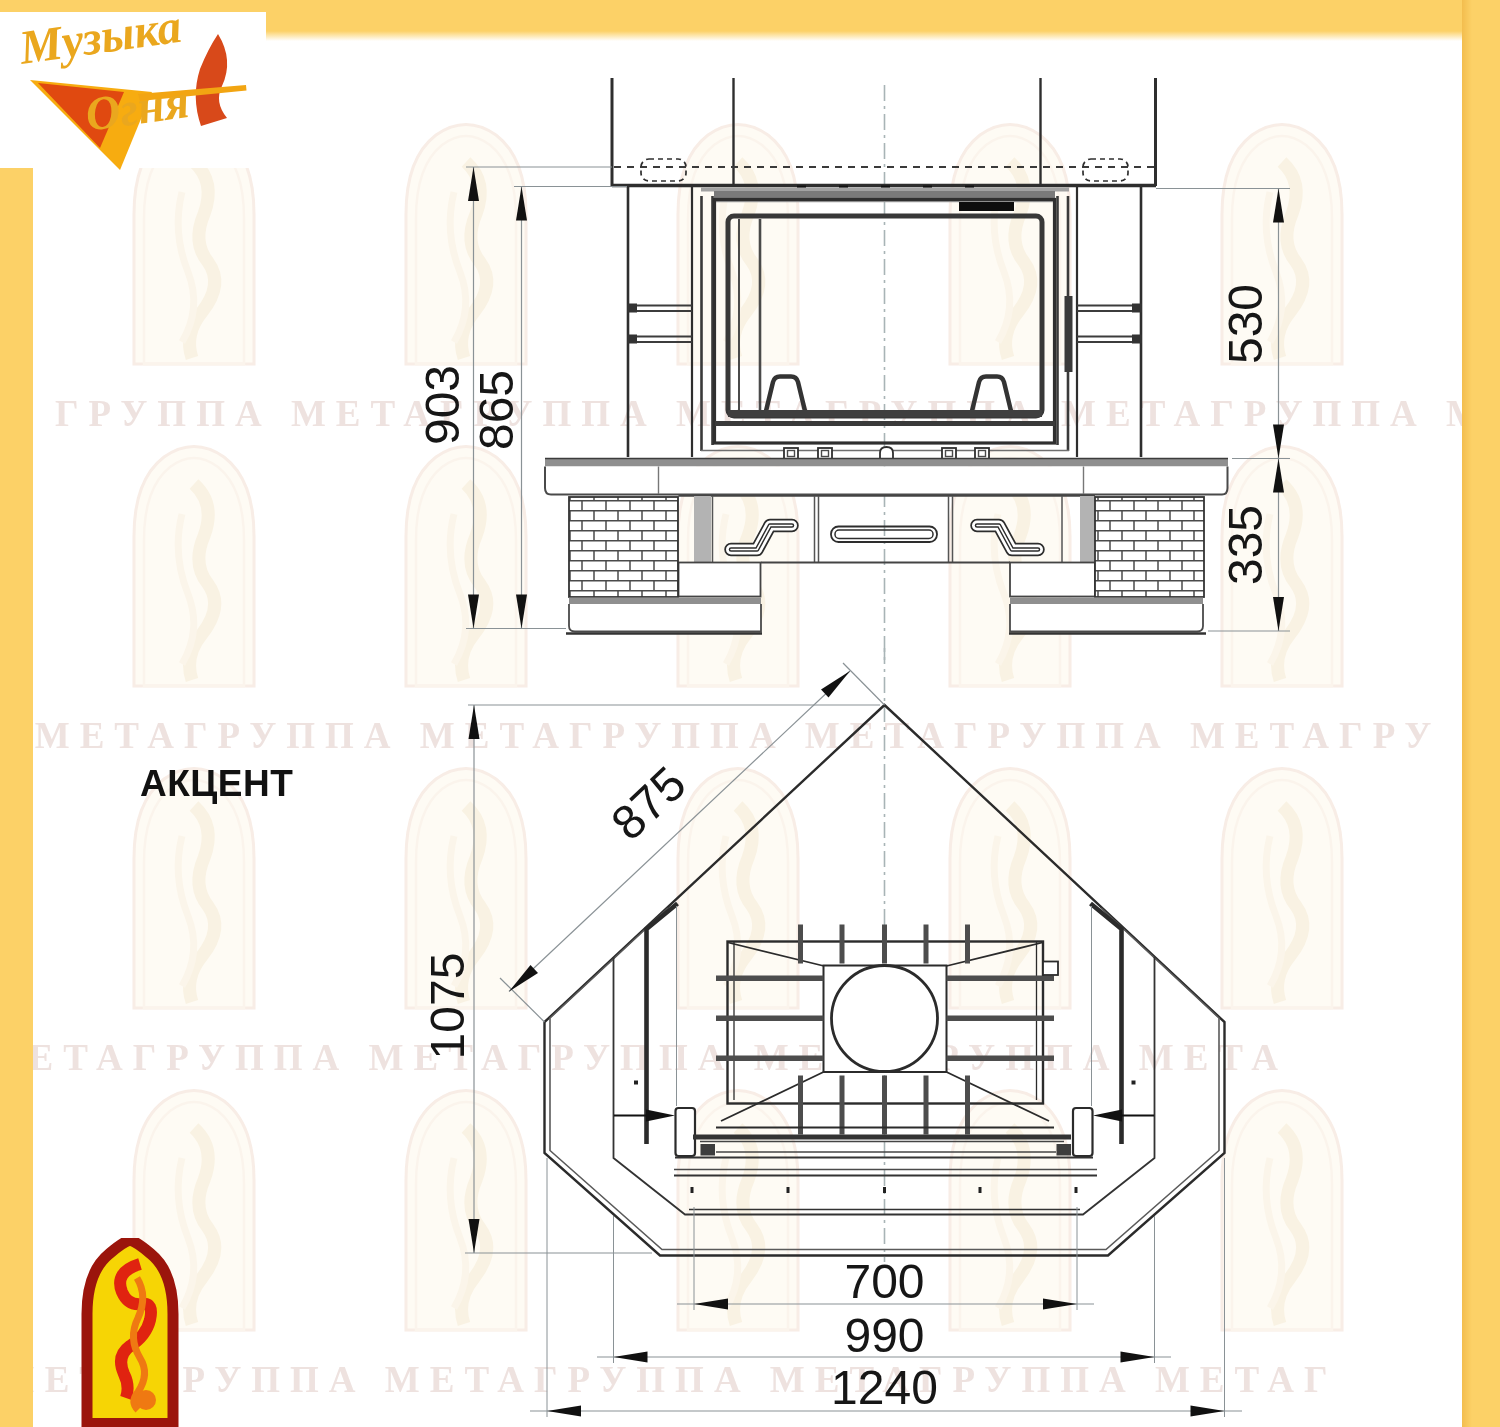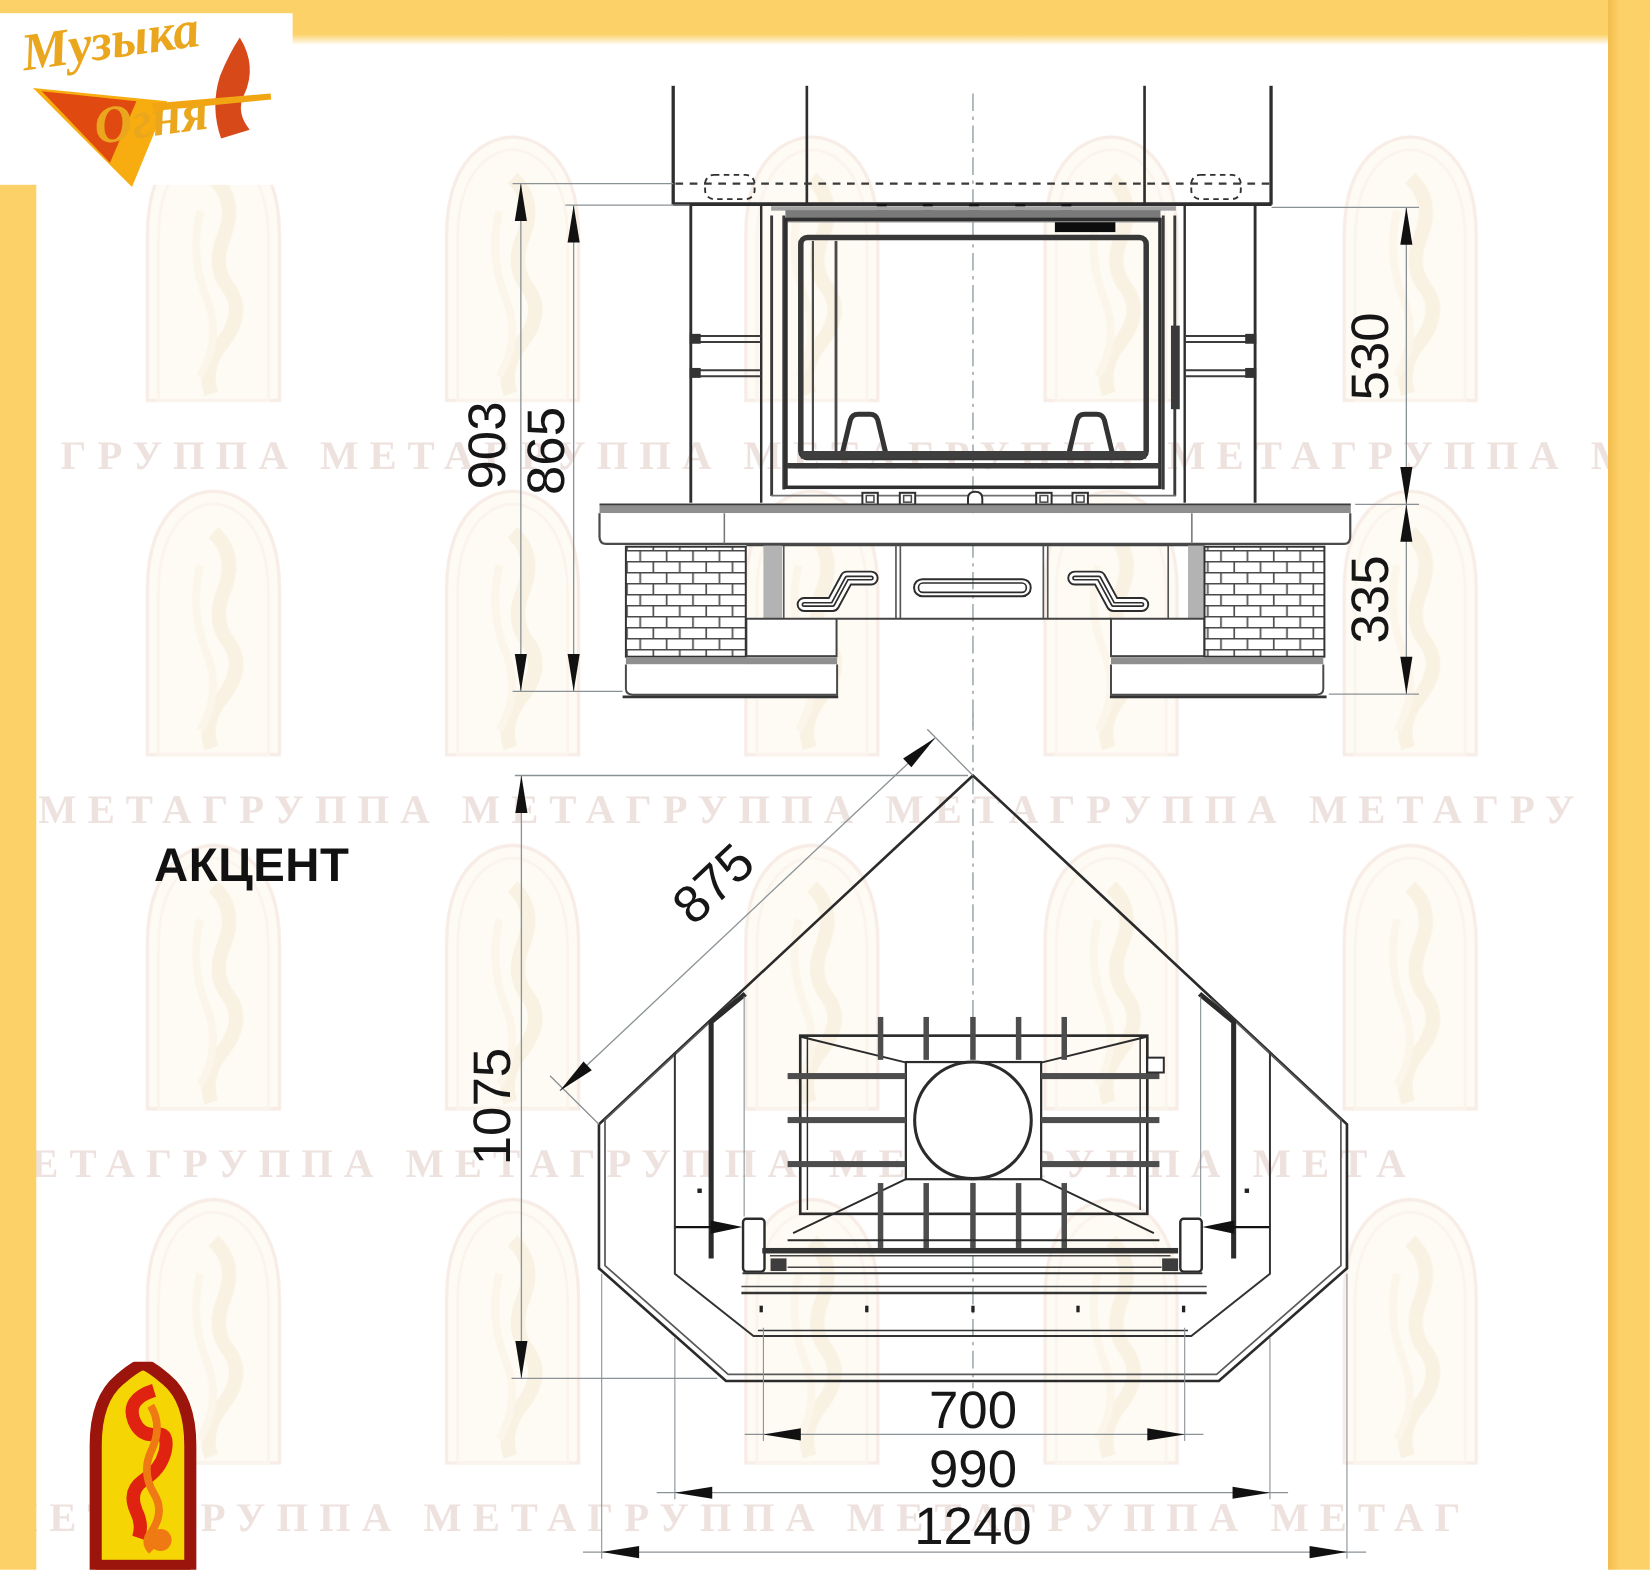--- a/index.html
+++ b/index.html
@@ -65,21 +65,21 @@
 </svg>
 
 <svg class="abs" style="left:80px;top:1238px" width="100" height="189" viewBox="0 0 100 189">
   <path d="M7,189 L7,76 Q7,34 29,16 Q43,4 50,2 Q57,4 71,16 Q93,34 93,76 L93,189 Z" fill="#f6d505" stroke="#9b150c" stroke-width="11"></path>
   <path d="M60,26 Q34,34 42,54 Q48,68 62,66 Q74,64 70,82 Q66,98 50,108 Q36,118 44,136 Q50,148 46,160" fill="none" stroke="#e02310" stroke-width="12"></path>
   <path d="M57,40 Q68,58 58,80 Q48,100 60,120 Q70,136 58,154 Q50,164 58,172" fill="none" stroke="#ef7912" stroke-width="7"></path>
   <circle cx="66" cy="162" r="10" fill="#ef7912"></circle>
   <rect x="7" y="180" width="86" height="9" fill="#9b150c"></rect>
 </svg>
 
-<div class="abs" style="left:140px;top:763px;font-weight:bold;font-size:43px;letter-spacing:0.5px;color:#111">АКЦЕНТ</div>
+<div class="abs" style="left:140px;top:763px;font-weight:bold;font-size:37px;letter-spacing:0.5px;color:#111">АКЦЕНТ</div>
 
 <svg class="abs" style="left:0;top:0" width="1500" height="1427" viewBox="0 0 1500 1427">
 <defs>
   <pattern id="brick" width="24" height="20" patternUnits="userSpaceOnUse">
     <rect width="24" height="20" fill="#ffffff"></rect>
     <path d="M0,0.7 H24 M0,10.7 H24" stroke="#4a4a4a" stroke-width="1.5" fill="none"></path>
     <path d="M6,0 V10 M18,10 V20" stroke="#4a4a4a" stroke-width="1.5" fill="none"></path>
   </pattern>
 </defs>
 

